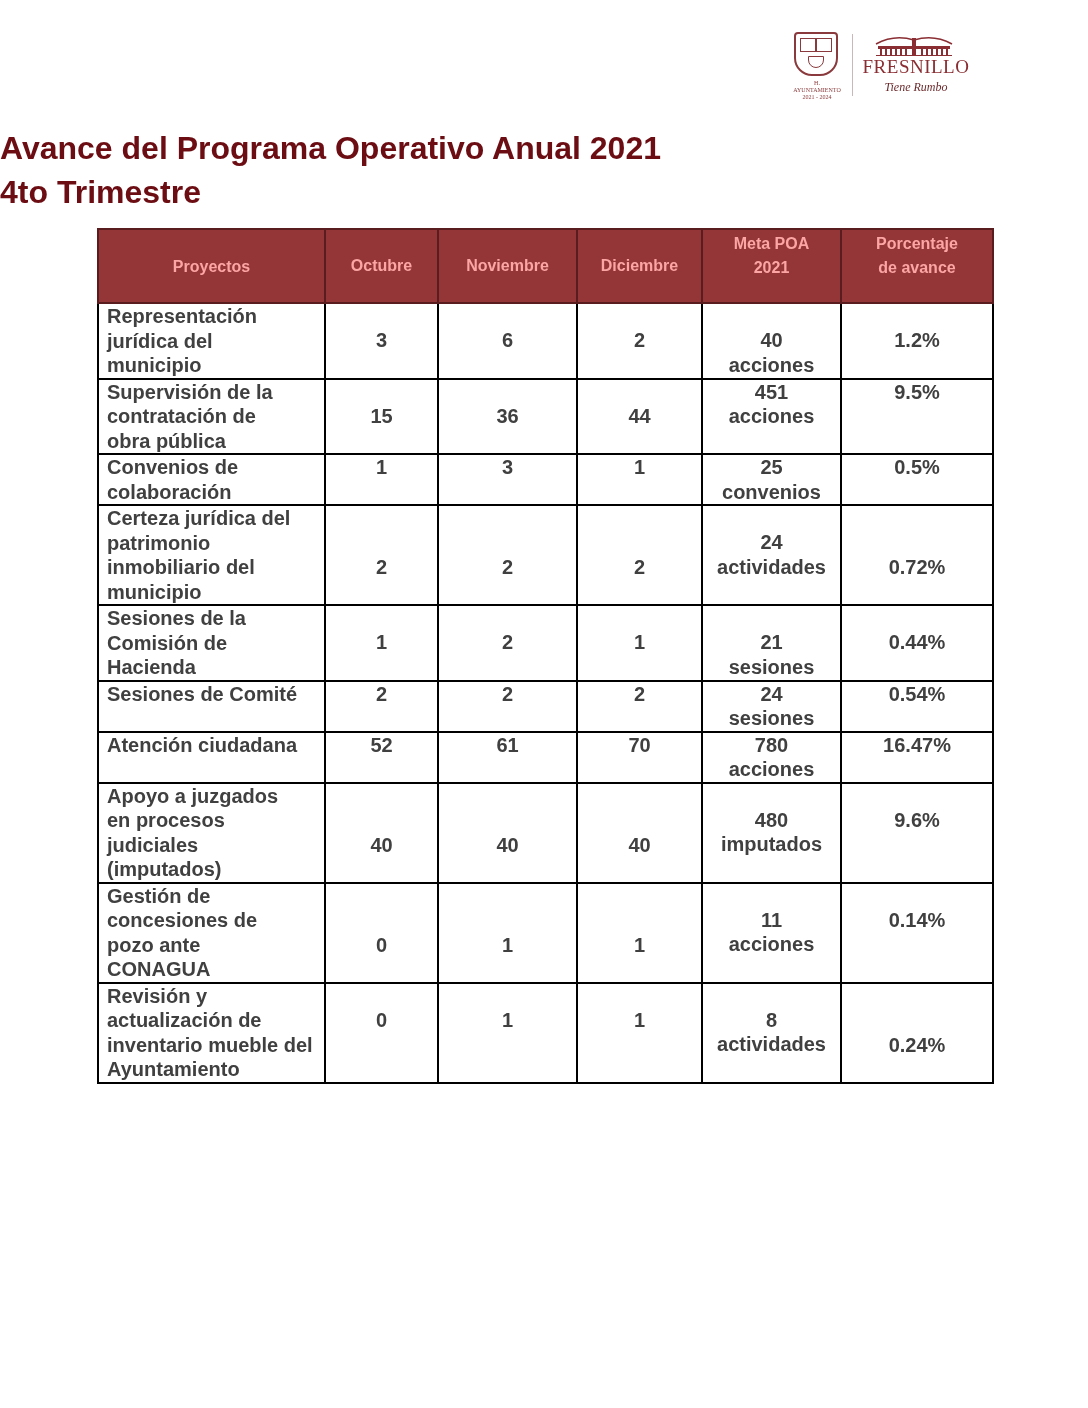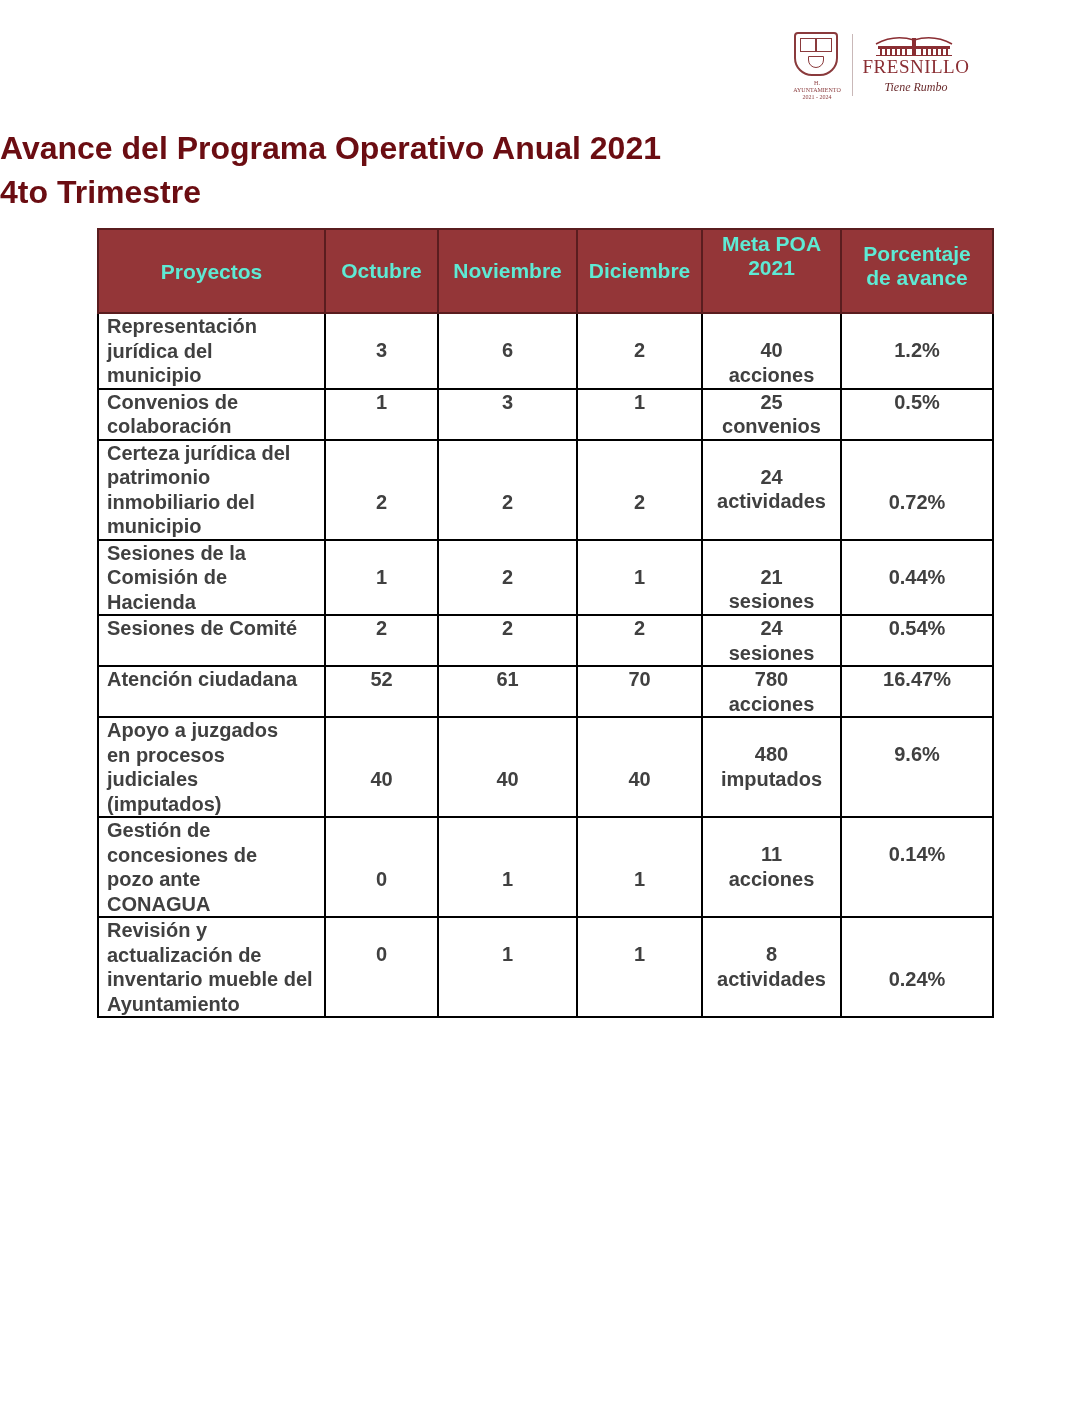--- a/index.html
+++ b/index.html
@@ -12,21 +12,21 @@
     .shield .q3 { left: 12px; top: 22px; width: 16px; height: 12px; border-radius: 0 0 8px 8px; }
     .ayto { position: absolute; left: 0; top: 50px; width: 54px; text-align: center; font-family: "Liberation Serif", serif; font-size: 6px; color: #8a3a3c; line-height: 7px; }
     .divider { position: absolute; left: 62px; top: 4px; width: 1px; height: 62px; background: #c9b8b8; }
     .city { position: absolute; left: 70px; top: 0; width: 112px; height: 70px; }
     .city .building { position: absolute; left: 14px; top: 4px; width: 80px; height: 22px; }
     .city .name { position: absolute; left: 0; top: 26px; width: 112px; text-align: center; font-family: "Liberation Serif", serif; font-size: 19px; color: #8a2e33; letter-spacing: 0.5px; }
     .city .tag { position: absolute; left: 0; top: 50px; width: 112px; text-align: center; font-family: "Liberation Serif", serif; font-style: italic; font-size: 12px; color: #6a2a2c; }
     .title { position: absolute; left: 0; top: 126px; width: 1088px; color: #6b0d12; font-weight: bold; font-size: 32px; line-height: 44px; }
     table.poa { position: absolute; left: 97px; top: 228px; border-collapse: collapse; table-layout: fixed; width: 895px; }
     table.poa th, table.poa td { border: 2px solid #000; padding: 0; }
-    table.poa thead th { background: #943638; color: #5eead4; font-weight: bold; font-size: 21px; line-height: 24px; height: 70px; text-align: center; vertical-align: middle; border-color: #5a1d1f; }
+    table.poa thead th { background: #943638; color: #fca5a5; font-weight: bold; font-size: 16px; line-height: 24px; height: 70px; text-align: center; vertical-align: middle; border-color: #5a1d1f; }
     table.poa thead th.c0 { padding-top: 2px; }
     table.poa td { font-weight: bold; font-size: 20px; line-height: 24.5px; color: #404040; vertical-align: top; text-align: center; }
     table.poa td.proj { text-align: left; padding-left: 8px; }
     .pad1 { padding-top: 24px !important; }
     .pad2 { padding-top: 49px !important; }
     col.w0 { width: 227px; } col.w1 { width: 113px; } col.w2 { width: 139px; } col.w3 { width: 125px; } col.w4 { width: 139px; } col.w5 { width: 152px; }
   </style>
 </head>
 <body>
 
@@ -84,40 +84,51 @@
   <thead>
     <tr>
       <th class="c0">Proyectos</th>
       <th>Octubre</th>
       <th>Noviembre</th>
       <th>Diciembre</th>
       <th style="vertical-align:top;padding-top:2px;">
         <div>Meta POA</div>
         <div>2021</div>
       </th>
-      <th style="vertical-align:top;padding-top:12px;">
+      <th style="vertical-align:top;padding-top:2px;">
         <div>Porcentaje</div>
         <div>de avance</div>
       </th>
     </tr>
   </thead>
   <tbody>
 
     <tr style="height:75px;">
       <td class="proj" style="padding-right:30px;">Representación jurídica del municipio</td>
       <td class="pad1">3</td>
       <td class="pad1">6</td>
       <td class="pad1">2</td>
       <td class="pad1">
           <div>40</div>
           <div>acciones</div>
         </td>
       <td class="pad1">1.2%</td>
     </tr>
 
+    <tr style="height:75px;">
+      <td class="proj" style="padding-right:30px;">Supervisión de la contratación de obra pública</td>
+      <td class="pad1">15</td>
+      <td class="pad1">36</td>
+      <td class="pad1">44</td>
+      <td>
+          <div>451</div>
+          <div>acciones</div>
+        </td>
+      <td>9.5%</td>
+    </tr>
 
     <tr style="height:50px;">
       <td class="proj" style="padding-right:60px;">Convenios de colaboración</td>
       <td>1</td>
       <td>3</td>
       <td>1</td>
       <td>
           <div>25</div>
           <div>convenios</div>
         </td>

